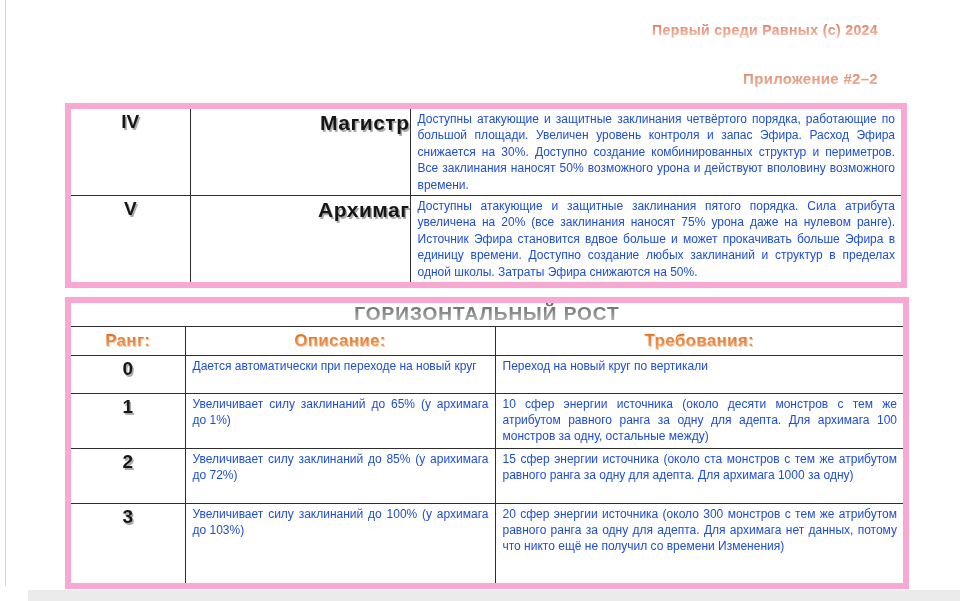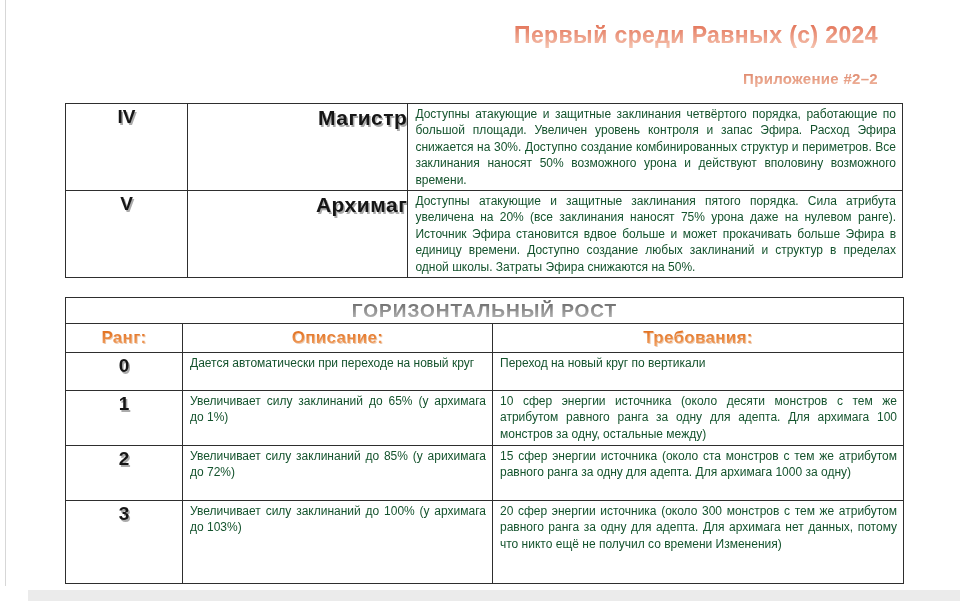--- a/index.html
+++ b/index.html
@@ -24,54 +24,54 @@
   
   .grad {
     -webkit-background-clip: text;
     background-clip: text;
     color: transparent;
     display: inline-block;
   }
 
   .doc-title {
     position: absolute; top: 22px; right: 82px;
-    font-size: 23px; font-weight: bold; letter-spacing: 0.4px;
+    font-size: 14px; font-weight: bold; letter-spacing: 0.4px;
     background-image: linear-gradient(180deg, #e4try 0%, #f6c3af 100%);
     background-image: linear-gradient(180deg, #e3755a 10%, #f6c3af 95%);
     filter: drop-shadow(0.5px 0.5px 0 rgba(190,90,60,0.25));
   }
   .doc-subtitle {
     position: absolute; top: 70px; right: 82px;
     font-size: 15px; font-weight: bold; letter-spacing: 0.3px;
     background-image: linear-gradient(180deg, #dd8468 10%, #f0b49c 95%);
     filter: drop-shadow(0.5px 0.5px 0 rgba(190,90,60,0.2));
   }
 
   table { border-collapse: collapse; table-layout: fixed; position: absolute; background: #fff; }
   td { border: 1.5px solid #2e2e2e; vertical-align: top; overflow: hidden; }
 
   .t1 { left: 65px; top: 103px; width: 838px; }
   .t2 { left: 65px; top: 297px; width: 838px; }
-  .t1, .t2 { border: 1px solid #f9a8d4; }
+  .t1, .t2 { border: 6px solid #f9a8d4; }
 
   .cell-heading {
     text-align: center;
     font-weight: bold;
     color: #161616;
     text-shadow: 1.5px 1.5px 0 #ababab;
     padding-top: 2px;
   }
   .numeral { font-size: 19px; }
   .rankname { font-size: 21px; letter-spacing: 0.5px; text-align: right; }
   .digit { font-size: 19px; }
 
   .body-text {
     font-size: 12px;
     line-height: 16.4px;
-    color: #14532d;
+    color: #1d4ed8;
     text-align: justify;
     padding: 2px 6px 2px 7px;
   }
 
   .t2-title-cell { text-align: center; vertical-align: middle; padding: 0; }
   .t2-title {
     font-size: 19px; font-weight: bold; letter-spacing: 1px;
     background-image: linear-gradient(180deg, #6e6e6e 15%, #c4c4c4 100%);
     filter: drop-shadow(0.5px 0.5px 0 rgba(0,0,0,0.18));
   }

